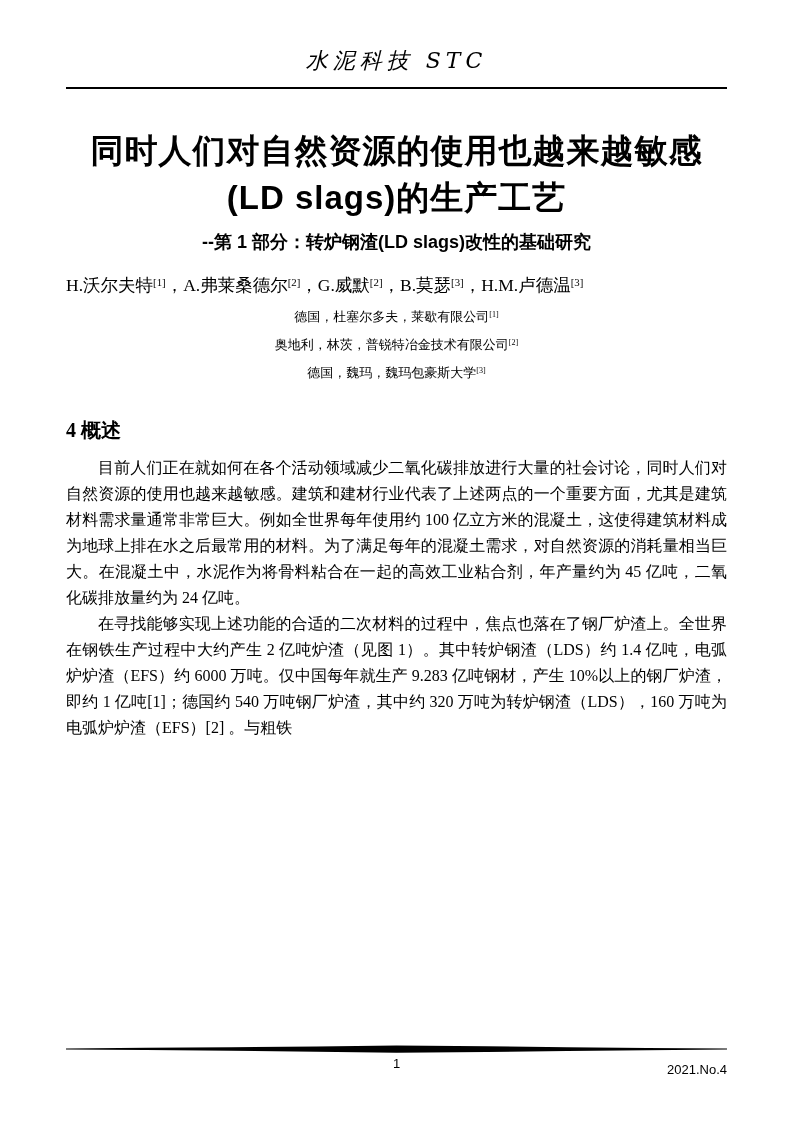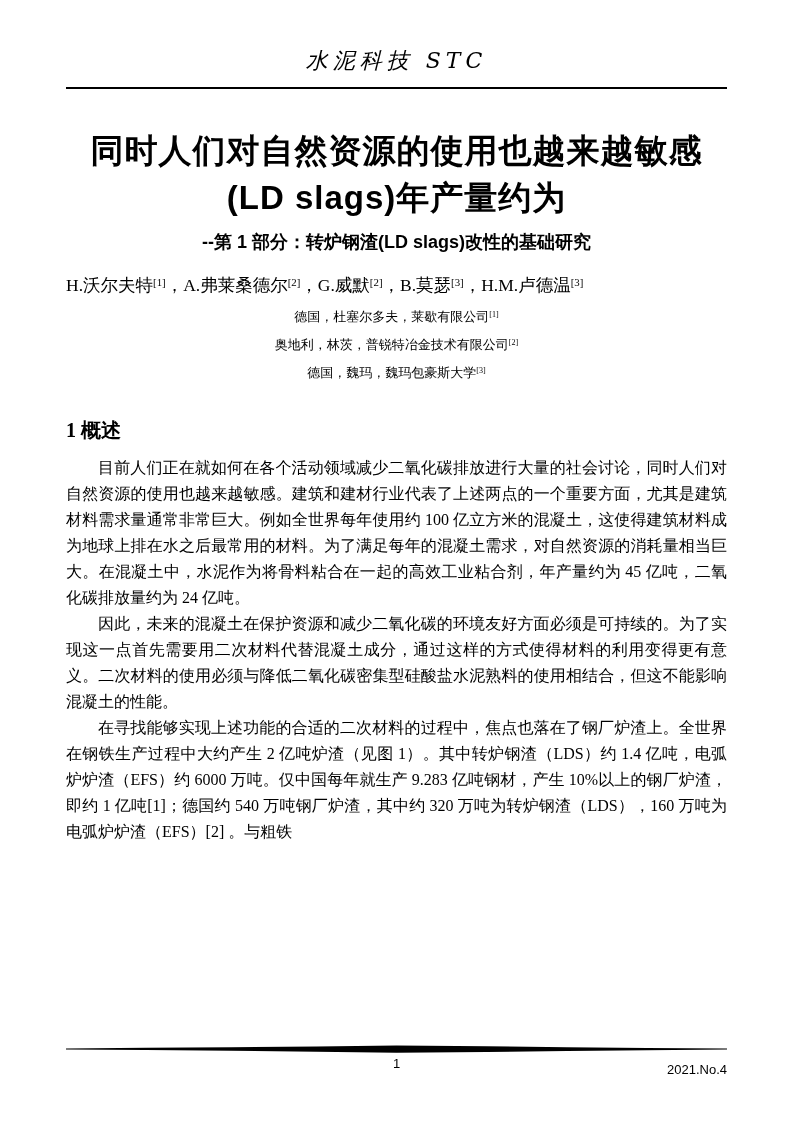--- a/index.html
+++ b/index.html
@@ -114,40 +114,39 @@
 <div class="page">
   <div class="content">
 
     <div class="journal-header">
       <span>水泥科技 STC</span>
     </div>
     <div class="header-rule"></div>
 
     <div class="title-block">
       <div>同时人们对自然资源的使用也越来越敏感</div>
-      <div>(LD slags)年产量约为</div>
+      <div>(LD slags)的生产工艺</div>
     </div>
 
     <div class="subtitle">--第 1 部分：转炉钢渣(LD slags)改性的基础研究</div>
 
     <div class="authors-line">
       <span><span>H.沃尔夫特</span><span class="sup">[1]</span><span>，</span></span><span><span>A.弗莱桑德尔</span><span class="sup">[2]</span><span>，</span></span><span><span>G.威默</span><span class="sup">[2]</span><span>，</span></span><span><span>B.莫瑟</span><span class="sup">[3]</span><span>，</span></span><span><span>H.M.卢德温</span><span class="sup">[3]</span><span></span></span>
     </div>
 
     <div class="affiliations">
       <div><span>德国，杜塞尔多夫，莱歇有限公司</span><span class="sup">[1]</span></div>
       <div><span>奥地利，林茨，普锐特冶金技术有限公司</span><span class="sup">[2]</span></div>
       <div><span>德国，魏玛，魏玛包豪斯大学</span><span class="sup">[3]</span></div>
     </div>
 
-    <div class="section-heading">1 概述</div>
+    <div class="section-heading">4 概述</div>
 
     <div class="body-text">
       <p>目前人们正在就如何在各个活动领域减少二氧化碳排放进行大量的社会讨论，同时人们对自然资源的使用也越来越敏感。建筑和建材行业代表了上述两点的一个重要方面，尤其是建筑材料需求量通常非常巨大。例如全世界每年使用约 100 亿立方米的混凝土，这使得建筑材料成为地球上排在水之后最常用的材料。为了满足每年的混凝土需求，对自然资源的消耗量相当巨大。在混凝土中，水泥作为将骨料粘合在一起的高效工业粘合剂，年产量约为 45 亿吨，二氧化碳排放量约为 24 亿吨。</p>
-      <p>因此，未来的混凝土在保护资源和减少二氧化碳的环境友好方面必须是可持续的。为了实现这一点首先需要用二次材料代替混凝土成分，通过这样的方式使得材料的利用变得更有意义。二次材料的使用必须与降低二氧化碳密集型硅酸盐水泥熟料的使用相结合，但这不能影响混凝土的性能。</p>
       <p>在寻找能够实现上述功能的合适的二次材料的过程中，焦点也落在了钢厂炉渣上。全世界在钢铁生产过程中大约产生 2 亿吨炉渣（见图 1）。其中转炉钢渣（LDS）约 1.4 亿吨，电弧炉炉渣（EFS）约 6000 万吨。仅中国每年就生产 9.283 亿吨钢材，产生 10%以上的钢厂炉渣，即约 1 亿吨[1]；德国约 540 万吨钢厂炉渣，其中约 320 万吨为转炉钢渣（LDS），160 万吨为电弧炉炉渣（EFS）[2] 。与粗铁</p>
     </div>
 
   </div>
 
   <div class="footer">
     <svg class="footer-divider" viewBox="0 0 660 8" preserveAspectRatio="none" xmlns="http://www.w3.org/2000/svg">
       <polygon fill="#000000" points="0,3.4 80,2.8 165,2.2 250,1.4 330,0.4 420,1.2 500,2.2 580,2.9 660,3.4 660,4.4 580,5.2 500,6.0 420,7.0 330,7.8 250,6.8 165,5.8 80,5.0 0,4.4"></polygon>
     </svg>
     <div class="footer-row">

